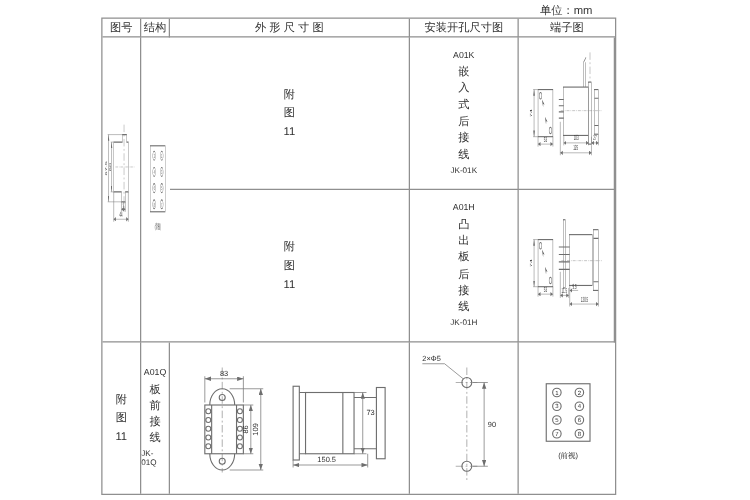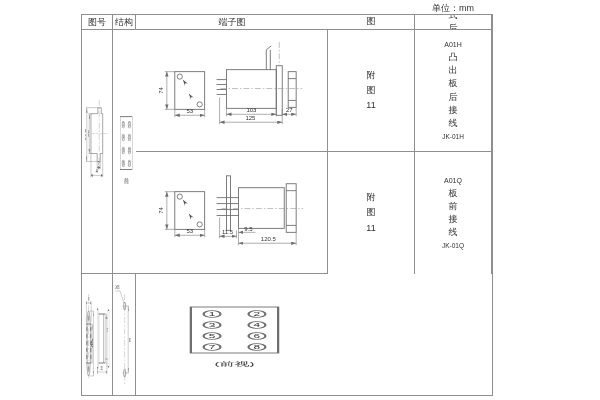--- a/index.html
+++ b/index.html
@@ -38,20 +38,22 @@
       </marker>
     </defs>
   </svg>
 
   <div class="unit-label">单位：mm</div>
 
   <div class="spec-table">
 
     <div class="cell hcell">图号</div>
     <div class="cell hcell">结构</div>
+    <div class="cell hcell">外 形 尺 寸 图</div>
+    <div class="cell hcell">安装开孔尺寸图</div>
     <div class="cell hcell lastcol">端子图</div>
 
     <div class="cell figcell">附
 图
 11</div>
     <div class="cell structcell">
       <span class="model">A01K</span>
       <span class="chars">嵌
 入
 式

